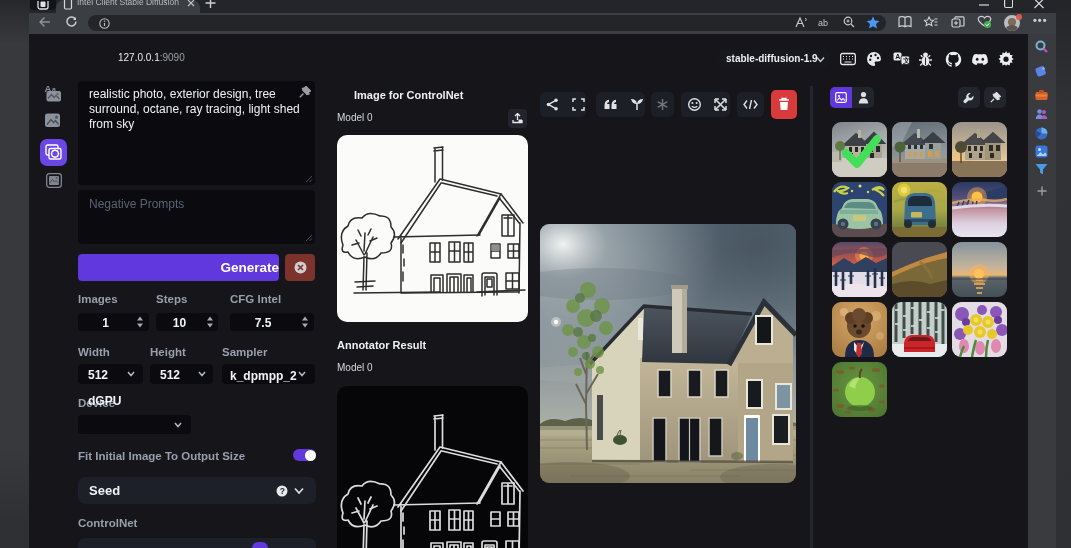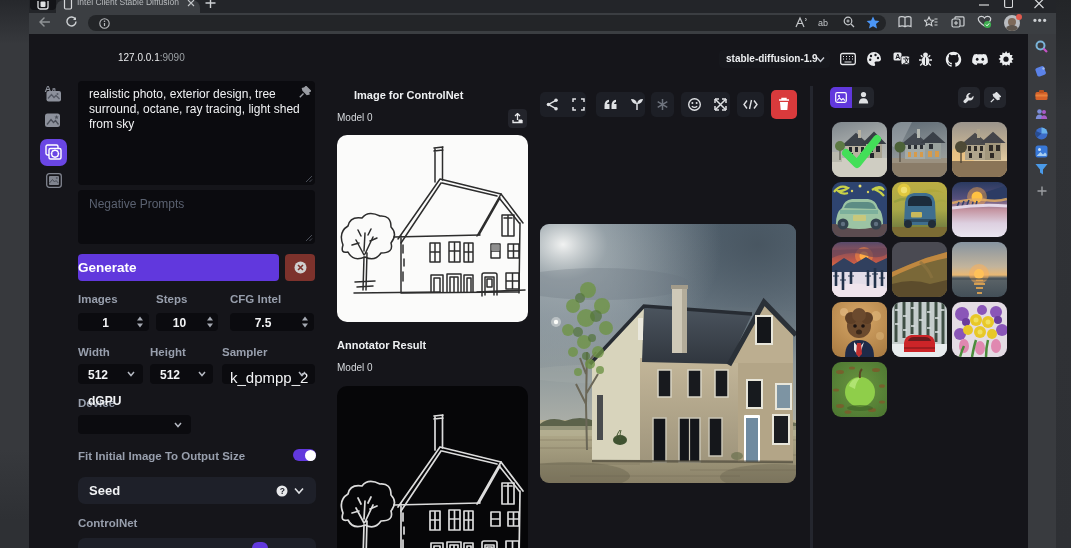--- a/index.html
+++ b/index.html
@@ -183,21 +183,21 @@
       <circle cx="10.8" cy="5" r="1" fill="#565a64"></circle>
     </svg>
 
 <div class="abs" style="left:78px;top:81px;width:237px;height:104px;background:#0b0b0f;border-radius:4px;"></div>
 <div class="abs" style="left:89px;top:87px;width:216px;font-size:12px;line-height:14.8px;color:#f1f2f4;">realistic photo, exterior design, tree surround, octane, ray tracing, light shed from sky</div>
 <svg class="abs" style="left:299px;top:86px" width="12" height="12" viewBox="0 0 12 12">
       <path d="M7 0.5 L11.5 5 L9.5 5.8 L10 8 L8 8.5 L4 4.5 L3.5 2.5 L5.5 2 Z M4.5 7.5 L0.8 11.2" stroke="#9a9da3" stroke-width="1.4" fill="#9a9da3"></path>
     </svg>
 <div class="abs" style="left:78px;top:190px;width:237px;height:54px;background:#0b0b0f;border-radius:4px;"></div>
 <div class="abs" style="left:89px;top:197px;font-size:12px;color:#5a6170;">Negative Prompts</div>
-<div class="abs" style="left:78px;top:254px;width:201px;height:27px;background:#6138dd;border-radius:4px;color:#fff;font-weight:bold;font-size:13.5px;text-align:left;line-height:27px;">Generate</div>
+<div class="abs" style="left:78px;top:254px;width:201px;height:27px;background:#6138dd;border-radius:4px;color:#fff;font-weight:bold;font-size:13.5px;text-align:right;line-height:27px;">Generate</div>
 <div class="abs" style="left:285px;top:254px;width:30px;height:27px;background:#7d322c;border-radius:4px;"></div>
 <svg class="abs" style="left:294px;top:261px" width="13" height="13" viewBox="0 0 13 13">
       <circle cx="6.5" cy="6.5" r="6" fill="#cfcfcf"></circle>
       <path d="M4 4 L9 9 M9 4 L4 9" stroke="#7d322c" stroke-width="1.6"></path>
     </svg>
 
 <div class="abs lbl" style="left:78px;top:293px;">Images</div>
 <div class="abs lbl" style="left:156px;top:293px;">Steps</div>
 <div class="abs lbl" style="left:230px;top:293px;">CFG Intel</div>
 <div class="inp" style="left:78px;top:313px;width:71px;height:18px;"></div>
@@ -219,21 +219,21 @@
       <path d="M4 11.5 L1 7.5 H7 Z" fill="#a5a9b2"></path>
     </svg>
 <div class="abs lbl" style="left:78px;top:346px;">Width</div>
 <div class="abs lbl" style="left:150px;top:346px;">Height</div>
 <div class="abs lbl" style="left:222px;top:346px;">Sampler</div>
 <div class="inp" style="left:78px;top:364px;width:65px;height:20px;"></div>
 <div class="inp" style="left:150px;top:364px;width:63px;height:20px;"></div>
 <div class="inp" style="left:222px;top:364px;width:93px;height:20px;"></div>
 <div class="abs sel-txt" style="left:88px;top:368px;">512</div>
 <div class="abs sel-txt" style="left:160px;top:368px;">512</div>
-<div class="abs" style="left:230px;top:369px;font-size:15px;font-weight:normal;color:#f2f3f5;">k_dpmpp_2</div>
+<div class="abs" style="left:230px;top:369px;font-size:12px;font-weight:bold;color:#f2f3f5;">k_dpmpp_2</div>
 <svg class="abs chev" style="left:127px;top:370px">
       <path d="M1 2 L4 5.5 L7 2" stroke="#b5b9c2" stroke-width="1.5" fill="none"></path>
     </svg>
 <svg class="abs chev" style="left:198px;top:370px">
       <path d="M1 2 L4 5.5 L7 2" stroke="#b5b9c2" stroke-width="1.5" fill="none"></path>
     </svg>
 <svg class="abs chev" style="left:298px;top:370px">
       <path d="M1 2 L4 5.5 L7 2" stroke="#b5b9c2" stroke-width="1.5" fill="none"></path>
     </svg>
 <div class="abs lbl" style="left:78px;top:397px;">Device</div>

